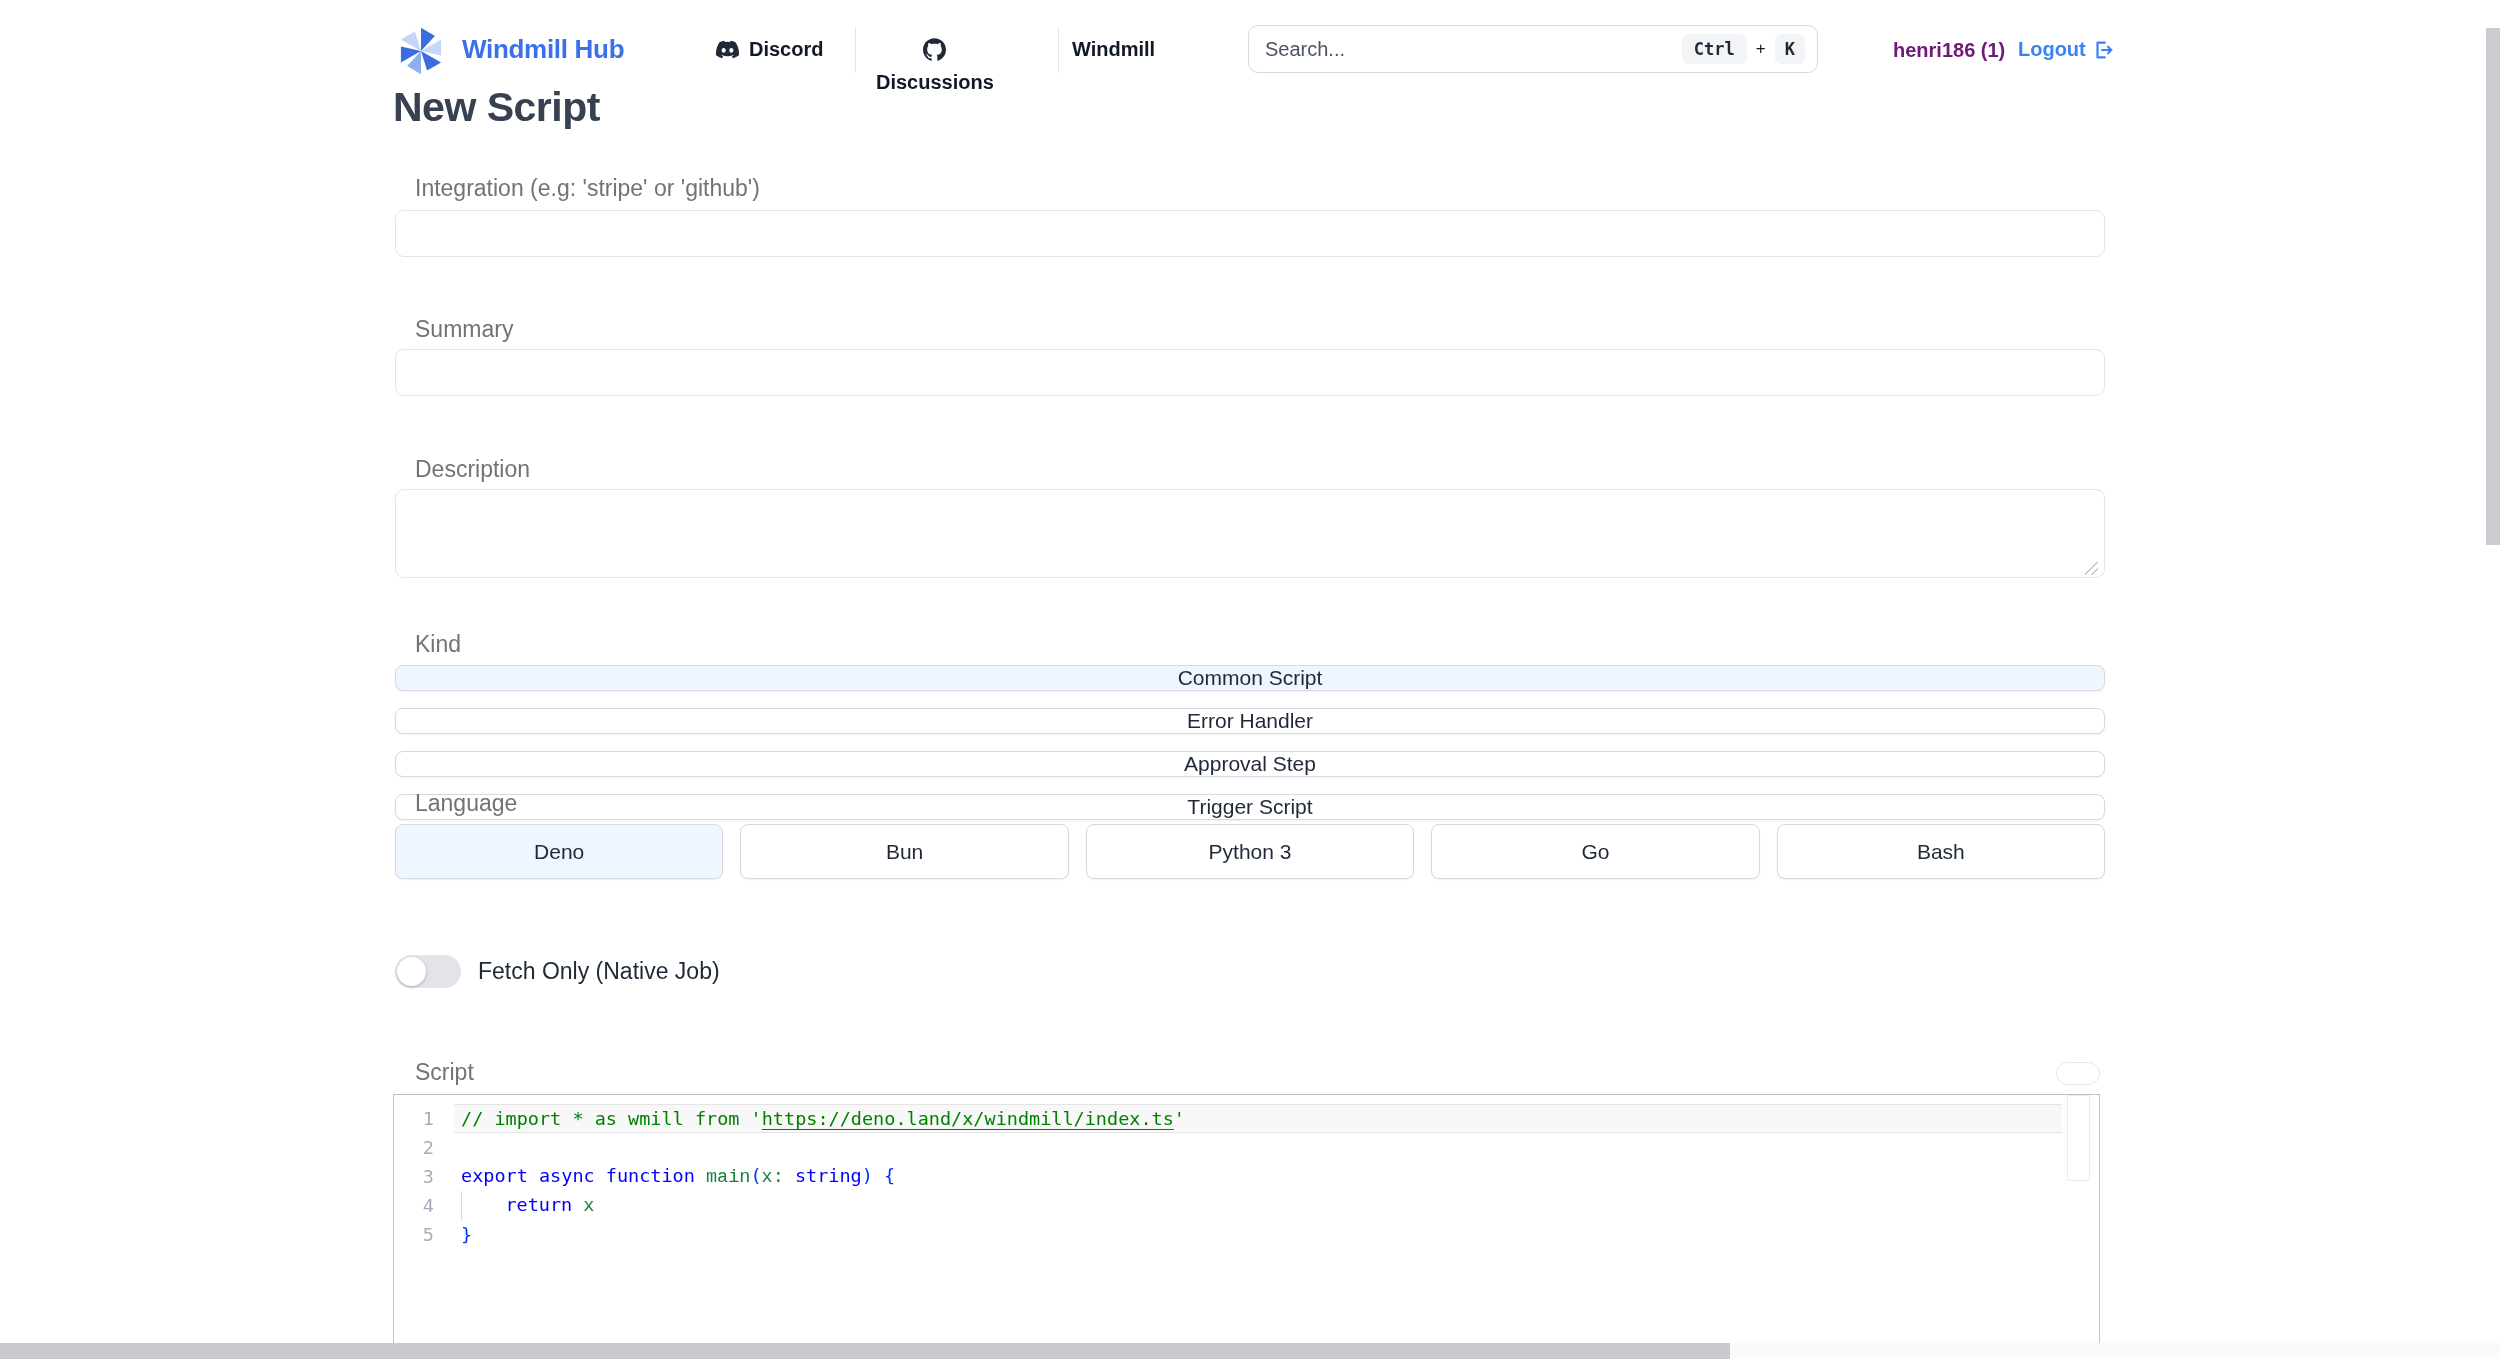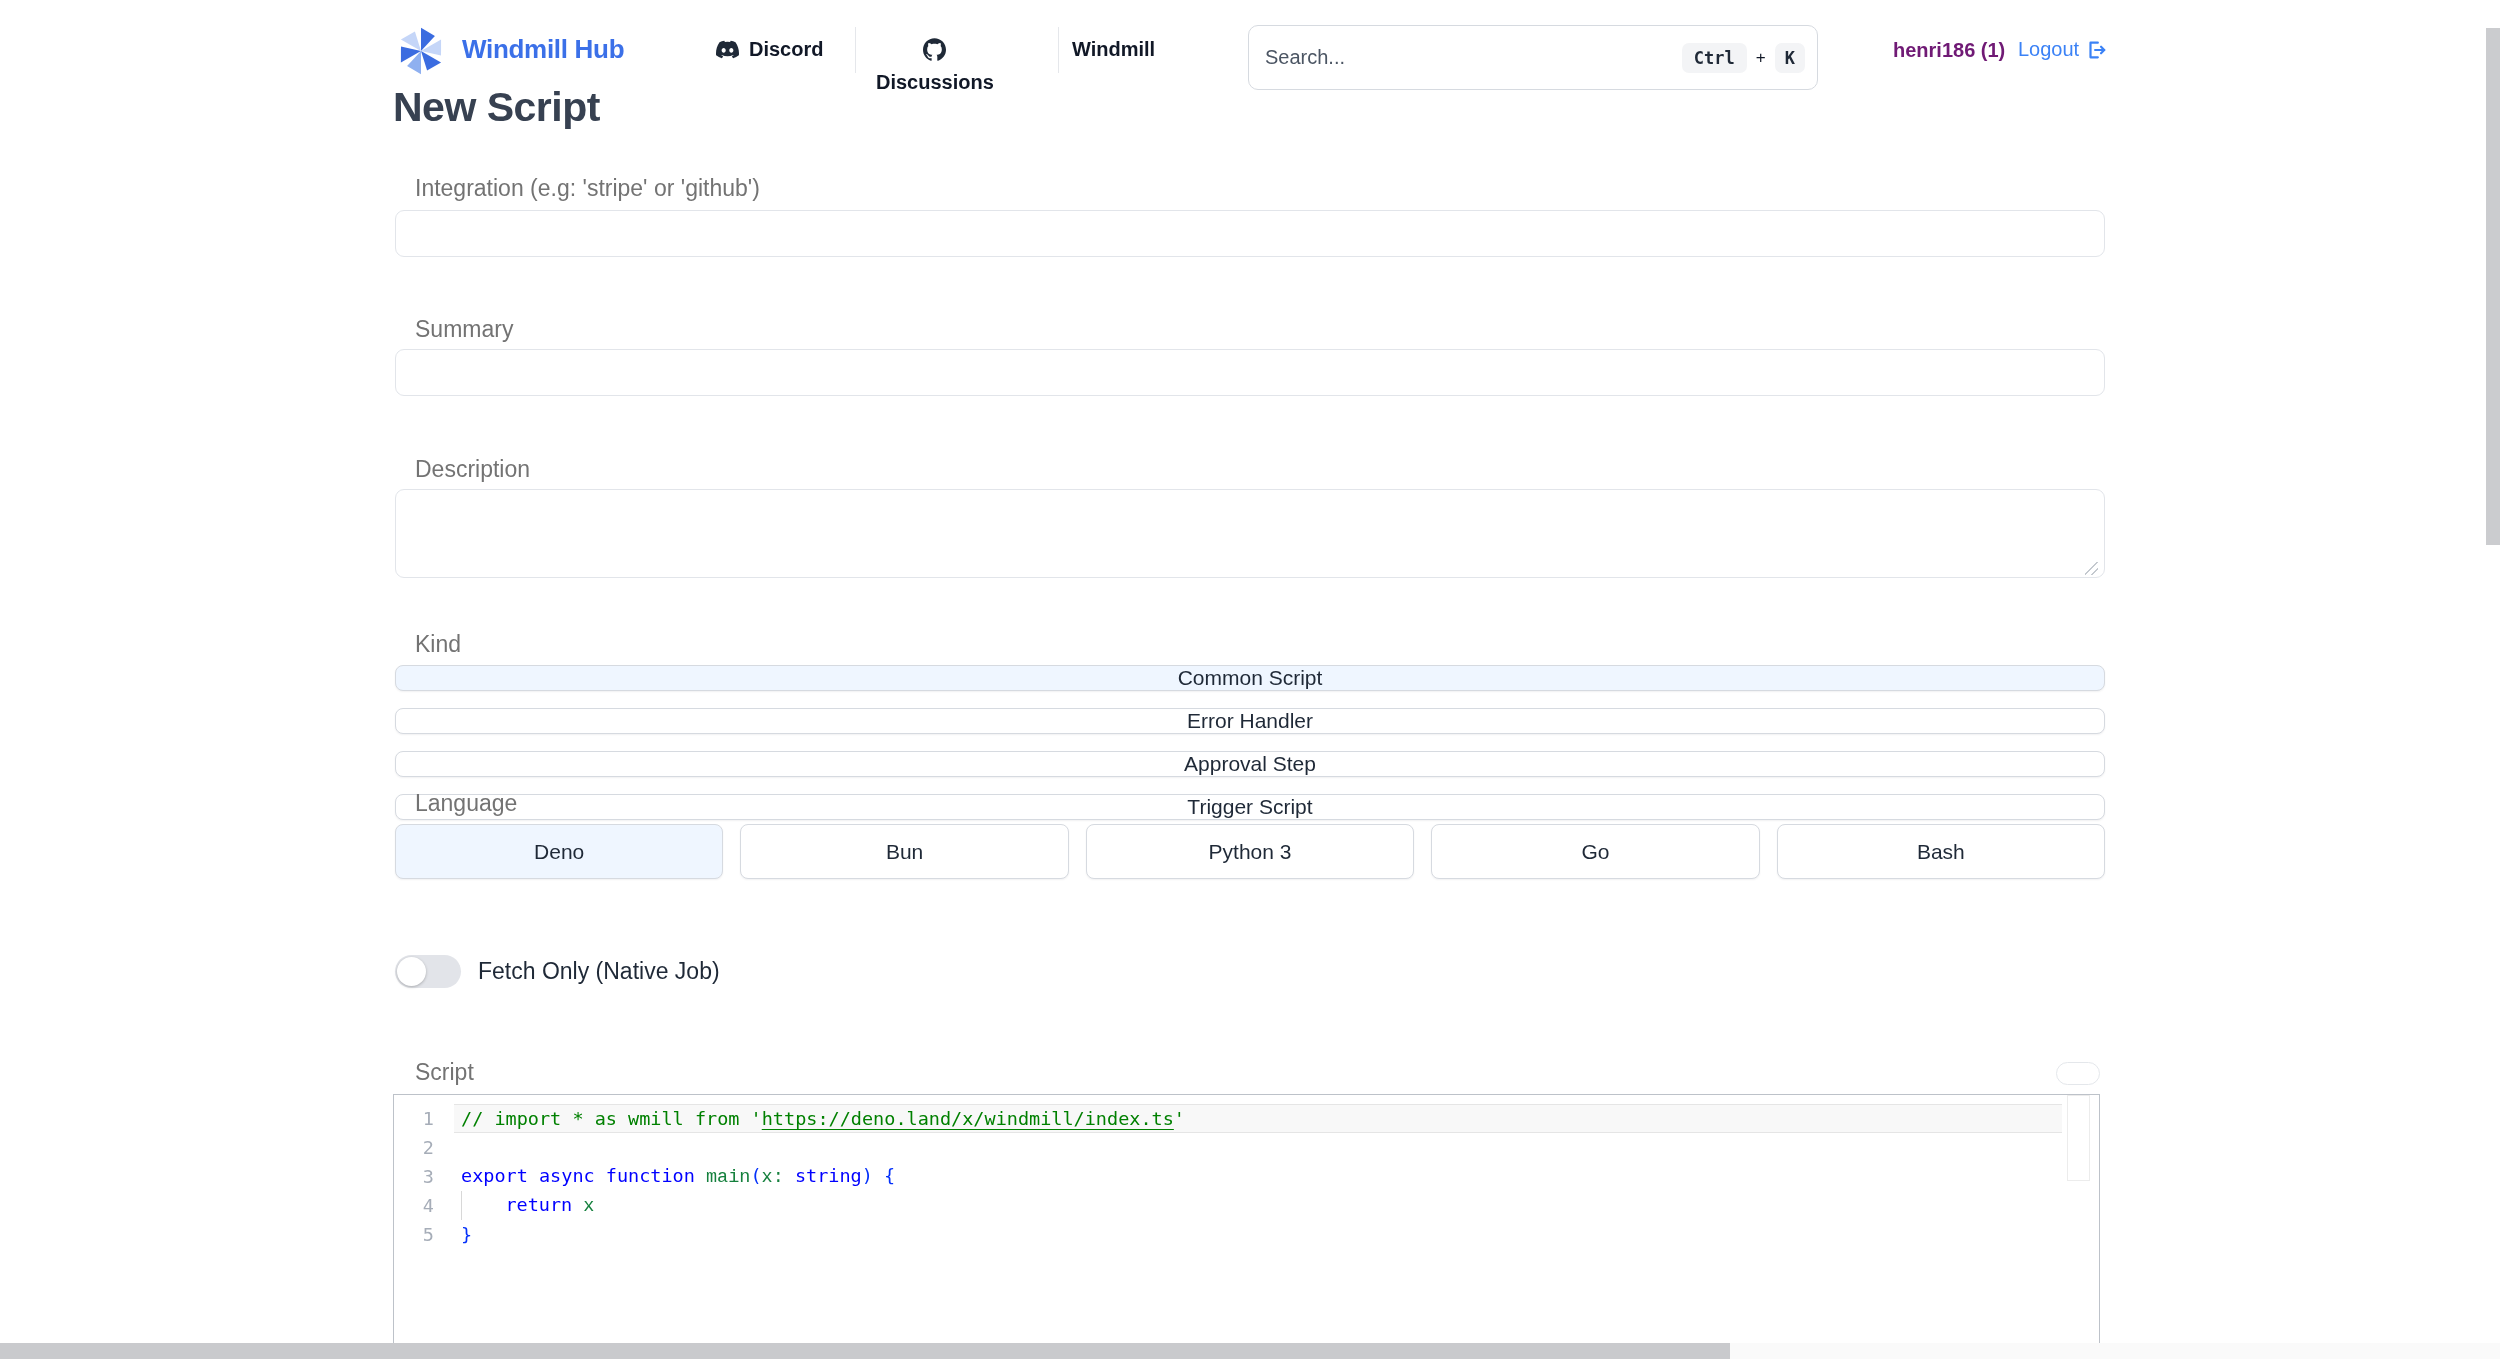--- a/index.html
+++ b/index.html
@@ -15,41 +15,41 @@
   .brand-name { left:462px; top:34px; font-size:26px; font-weight:700; color:#3b70e8; letter-spacing:-0.3px; }
   .nav-item { top:38px; display:flex; align-items:center; gap:10px; font-size:20px; font-weight:600; color:#111827; cursor:pointer; }
   .nav-discord { left:716px; }
   .nav-discussions { left:876px;flex-direction:column; }
   .nav-windmill { left:1072px; }
   .nav-icon { width:23px; height:23px; fill:#1f2937; display:block; }
   .nav-divider { top:27px; width:1px; height:46px; background:#e5e7eb; }
   .div1 { left:855px; } .div2 { left:1058px; }
 
   .search-box {
-    left:1248px; top:25px; width:570px; height:65px;
+    left:1248px; top:25px; width:570px; height:48px;
     border:1px solid #d6dae0; border-radius:10px; background:#fff;
     display:flex; align-items:center;
   }
   .search-input {
     border:none; outline:none; background:transparent; flex:1;
     padding:0 16px; font-size:20px; color:#374151;
     font-family:"Liberation Sans", sans-serif;
   }
   .search-input::placeholder { color:#4b5563; }
   .kbd-group { display:flex; align-items:center; gap:9px; padding-right:12px; }
   .kbd {
     background:#f3f4f6; border-radius:7px; padding:5px 12px;
     font-family:"DejaVu Sans Mono", monospace; font-size:17px; font-weight:700; color:#1f2937;
   }
   .kbd-k { padding:5px 10px; }
   .kbd-plus { font-size:17px; color:#111827; font-weight:400; }
 
   .user-name { left:1893px; top:39px; font-size:20px; color:#701a75;font-weight:bold; }
   .logout { left:2018px; top:38px; display:flex; align-items:center; gap:6px;
-    font-size:20px; font-weight:400; color:#3b82f6; cursor:pointer; }
+    font-size:20px; font-weight:700; color:#3b82f6; cursor:pointer; }
   .logout-icon { width:22px; height:22px; stroke:#3b82f6; fill:none; stroke-width:2.4; stroke-linecap:round; stroke-linejoin:round; }
 
   
   .page-title { left:393px; top:84px; font-size:41px; font-weight:800; color:#374151; letter-spacing:-0.5px; }
 
   .field-label { left:415px; font-size:23px; color:#737373; }
   .lbl-integration { top:175px; }
   .lbl-summary { top:316px; }
   .lbl-description { top:456px; }
   .lbl-kind { top:631px; }

